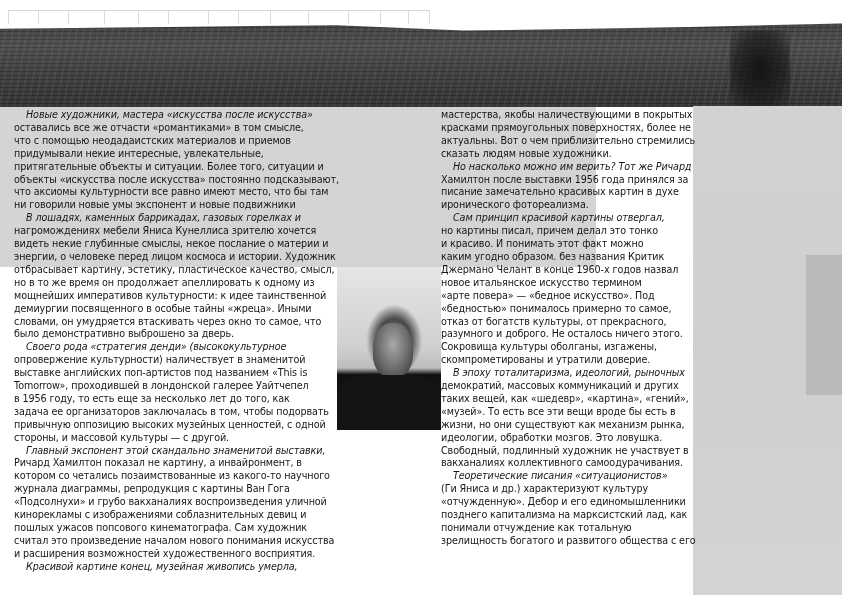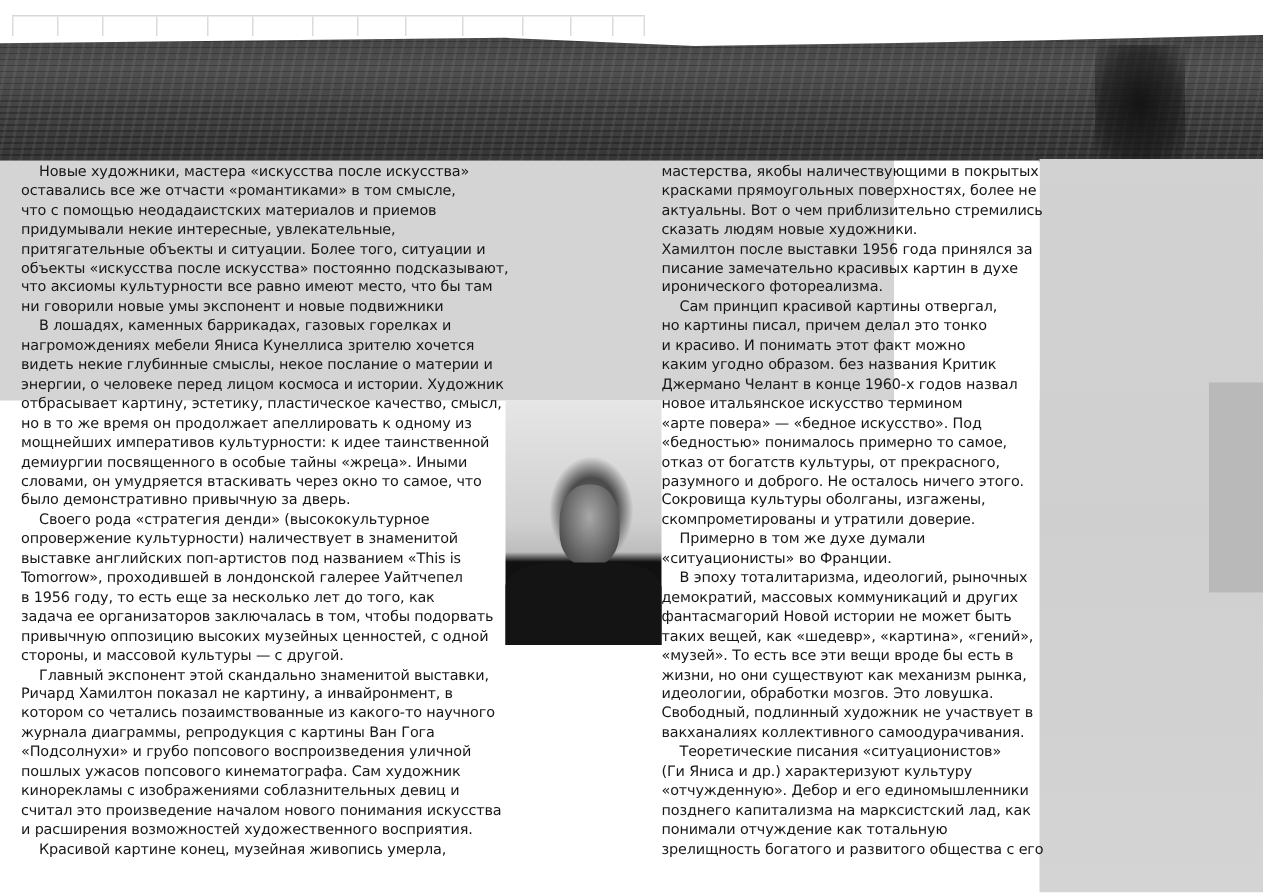--- a/index.html
+++ b/index.html
@@ -59,21 +59,21 @@
     background: #141414;
     border-radius: 30% 30% 0 0;
   }
   .col {
     position: absolute; font-size: 9.6px; line-height: 12.9px; color: #161616;
     letter-spacing: -0.1px;
   }
   .col-left { left: 14px; top: 109px; width: 322px; }
   .col-right { left: 441px; top: 109px; width: 254px; }
   .ln { white-space: nowrap; display: block; }
-  .ln.indent { padding-left: 12px; }
+  .ln.indent { padding-left: 12px; font-style: italic; }
 </style>
 </head>
 <body>
 
 <div class="rules">
   <span style="left:0"></span>
     <span style="left:30px"></span>
     <span style="left:60px"></span>
   <span style="left:96px"></span>
     <span style="left:130px"></span>
@@ -116,81 +116,77 @@
     <div>
       <span class="ln indent">В лошадях, каменных баррикадах, газовых горелках и</span>
       <span class="ln">нагромождениях мебели Яниса Кунеллиса зрителю хочется</span>
       <span class="ln">видеть некие глубинные смыслы, некое послание о материи и</span>
       <span class="ln">энергии, о человеке перед лицом космоса и истории. Художник</span>
       <span class="ln">отбрасывает картину, эстетику, пластическое качество, смысл,</span>
       <span class="ln">но в то же время он продолжает апеллировать к одному из</span>
       <span class="ln">мощнейших императивов культурности: к идее таинственной</span>
       <span class="ln">демиургии посвященного в особые тайны «жреца». Иными</span>
       <span class="ln">словами, он умудряется втаскивать через окно то самое, что</span>
-      <span class="ln">было демонстративно привычную за дверь.</span>
+      <span class="ln">было демонстративно выброшено за дверь.</span>
     </div>
     <div>
       <span class="ln indent">Своего рода «стратегия денди» (высококультурное</span>
       <span class="ln">опровержение культурности) наличествует в знаменитой</span>
       <span class="ln">выставке английских поп-артистов под названием «This is</span>
       <span class="ln">Tomorrow», проходившей в лондонской галерее Уайтчепел</span>
       <span class="ln">в 1956 году, то есть еще за несколько лет до того, как</span>
       <span class="ln">задача ее организаторов заключалась в том, чтобы подорвать</span>
       <span class="ln">привычную оппозицию высоких музейных ценностей, с одной</span>
       <span class="ln">стороны, и массовой культуры — с другой.</span>
     </div>
     <div>
       <span class="ln indent">Главный экспонент этой скандально знаменитой выставки,</span>
       <span class="ln">Ричард Хамилтон показал не картину, а инвайронмент, в</span>
       <span class="ln">котором со четались позаимствованные из какого-то научного</span>
       <span class="ln">журнала диаграммы, репродукция с картины Ван Гога</span>
-      <span class="ln">«Подсолнухи» и грубо попсового воспроизведения уличной</span>
+      <span class="ln">«Подсолнухи» и грубо вакханалиях воспроизведения уличной</span>
+      <span class="ln">кинорекламы с изображениями соблазнительных девиц и</span>
       <span class="ln">пошлых ужасов попсового кинематографа. Сам художник</span>
-      <span class="ln">кинорекламы с изображениями соблазнительных девиц и</span>
       <span class="ln">считал это произведение началом нового понимания искусства</span>
       <span class="ln">и расширения возможностей художественного восприятия.</span>
     </div>
     <div>
       <span class="ln indent">Красивой картине конец, музейная живопись умерла,</span>
     </div>
   </div>
 <div class="col col-right" id="colRight">
     <div>
       <span class="ln">мастерства, якобы наличествующими в покрытых</span>
       <span class="ln">красками прямоугольных поверхностях, более не</span>
       <span class="ln">актуальны. Вот о чем приблизительно стремились</span>
       <span class="ln">сказать людям новые художники.</span>
     </div>
     <div>
+      <span class="ln indent">Но насколько можно им верить? Тот же Ричард</span>
       <span class="ln">Хамилтон после выставки 1956 года принялся за</span>
       <span class="ln">писание замечательно красивых картин в духе</span>
       <span class="ln">иронического фотореализма.</span>
     </div>
     <div>
       <span class="ln indent">Сам принцип красивой картины отвергал,</span>
       <span class="ln">но картины писал, причем делал это тонко</span>
       <span class="ln">и красиво. И понимать этот факт можно</span>
       <span class="ln">каким угодно образом. без названия Критик</span>
       <span class="ln">Джермано Челант в конце 1960-х годов назвал</span>
       <span class="ln">новое итальянское искусство термином</span>
       <span class="ln">«арте повера» — «бедное искусство». Под</span>
       <span class="ln">«бедностью» понималось примерно то самое,</span>
       <span class="ln">отказ от богатств культуры, от прекрасного,</span>
       <span class="ln">разумного и доброго. Не осталось ничего этого.</span>
       <span class="ln">Сокровища культуры оболганы, изгажены,</span>
       <span class="ln">скомпрометированы и утратили доверие.</span>
     </div>
     <div>
-      <span class="ln indent">Примерно в том же духе думали</span>
-      <span class="ln">«ситуационисты» во Франции.</span>
-    </div>
-    <div>
       <span class="ln indent">В эпоху тоталитаризма, идеологий, рыночных</span>
       <span class="ln">демократий, массовых коммуникаций и других</span>
-      <span class="ln">фантасмагорий Новой истории не может быть</span>
       <span class="ln">таких вещей, как «шедевр», «картина», «гений»,</span>
       <span class="ln">«музей». То есть все эти вещи вроде бы есть в</span>
       <span class="ln">жизни, но они существуют как механизм рынка,</span>
       <span class="ln">идеологии, обработки мозгов. Это ловушка.</span>
       <span class="ln">Свободный, подлинный художник не участвует в</span>
       <span class="ln">вакханалиях коллективного самоодурачивания.</span>
     </div>
     <div>
       <span class="ln indent">Теоретические писания «ситуационистов»</span>
       <span class="ln">(Ги Яниса и др.) характеризуют культуру</span>

